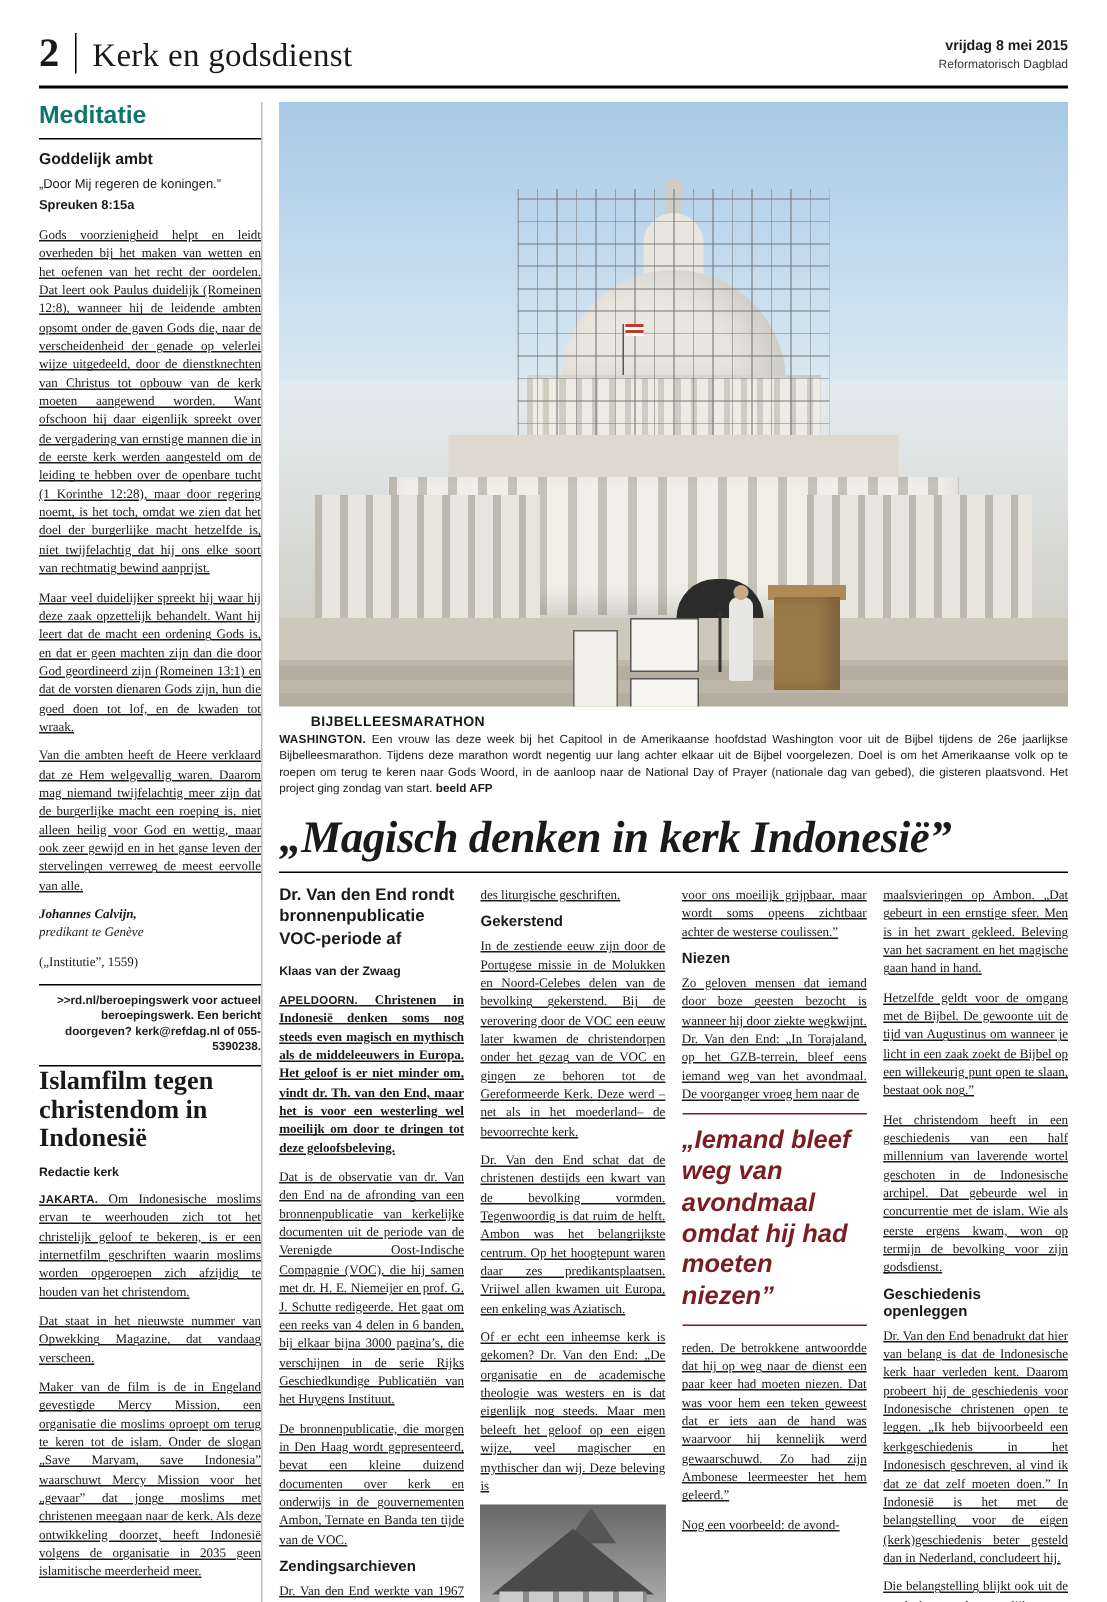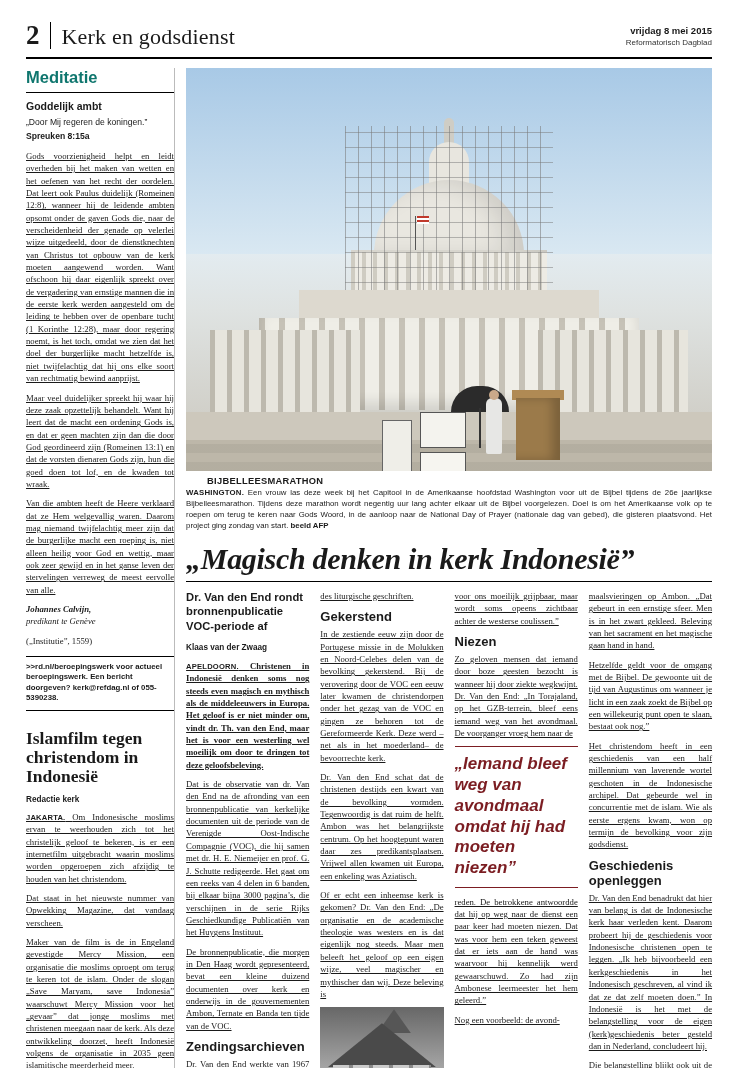--- a/index.html
+++ b/index.html
@@ -74,21 +74,21 @@
   }
   .sig b { font-style: italic; font-weight: bold; }
   .src-note {
     font-family: "Liberation Serif", serif;
     font-size: 8.7px; margin-top: 8px; margin-bottom: 10px;
   }
   .promo {
     font-family: "Liberation Sans", sans-serif;
     font-size: 7.8px; font-weight: bold; line-height: 1.35;
     border-top: 1px solid #000; border-bottom: 1px solid #000;
-    padding: 5px 0 6px 0; margin-bottom: 18px;
+    padding: 5px 0 6px 0; margin-bottom: 0; text-align: right;
   }
 
   
   .sub-headline {
     font-family: "Liberation Serif", serif;
     font-size: 17.5px; font-weight: bold; line-height: 1.1;
     margin: 0 0 8px 0;
   }
   .byline {
     font-family: "Liberation Sans", sans-serif;
@@ -187,21 +187,21 @@
   .standfirst {
     font-family: "Liberation Sans", sans-serif;
     font-size: 11.2px; font-weight: bold; line-height: 1.3; margin-bottom: 9px;
   }
   .author {
     font-family: "Liberation Sans", sans-serif;
     font-size: 8.2px; font-weight: bold; margin-bottom: 8px;
   }
   .sub-h {
     font-family: "Liberation Sans", sans-serif;
-    font-size: 13px; font-weight: bold; margin: 0 0 4px 0;
+    font-size: 10px; font-weight: bold; margin: 0 0 4px 0;
   }
   .pullquote {
     font-family: "Liberation Sans", sans-serif;
     font-size: 17px; font-weight: bold; font-style: italic;
     color: #7b1d22; line-height: 1.22;
     border-top: 1px solid #7b1d22; border-bottom: 1px solid #7b1d22;
     padding: 7px 0 8px 0; margin: 6px 0 8px 0;
   }
 
   
@@ -257,21 +257,21 @@
         <span>predikant te Genève</span>
       </div>
 
       <div class="src-note">(„Institutie”, 1559)</div>
 
       <div class="promo">&gt;&gt;rd.nl/beroepingswerk voor actueel beroepingswerk. Een bericht doorgeven? kerk@refdag.nl of 055-5390238.</div>
 
       <div class="sub-headline">Islamfilm tegen christendom in Indonesië</div>
       <div class="byline">Redactie kerk</div>
       <div class="body-text">
-        <p><span class="dateline">JAKARTA.</span> <span>Om Indonesische moslims ervan te weerhouden zich tot het christelijk geloof te bekeren, is er een internetfilm uitgebracht waarin moslims worden opgeroepen zich afzijdig te houden van het christendom.</span></p>
+        <p><span class="dateline">JAKARTA.</span> <span>Om Indonesische moslims ervan te weerhouden zich tot het christelijk geloof te bekeren, is er een internetfilm geschriften waarin moslims worden opgeroepen zich afzijdig te houden van het christendom.</span></p>
         <p>Dat staat in het nieuwste nummer van Opwekking Magazine, dat vandaag verscheen.</p>
         <p>Maker van de film is de in Engeland gevestigde Mercy Mission, een organisatie die moslims oproept om terug te keren tot de islam. Onder de slogan „Save Maryam, save Indonesia” waarschuwt Mercy Mission voor het „gevaar” dat jonge moslims met christenen meegaan naar de kerk. Als deze ontwikkeling doorzet, heeft Indonesië volgens de organisatie in 2035 geen islamitische meerderheid meer.</p>
 
       </div>
     </div>
 
     <div class="vline"></div>
 
     <div class="col-right">
 

